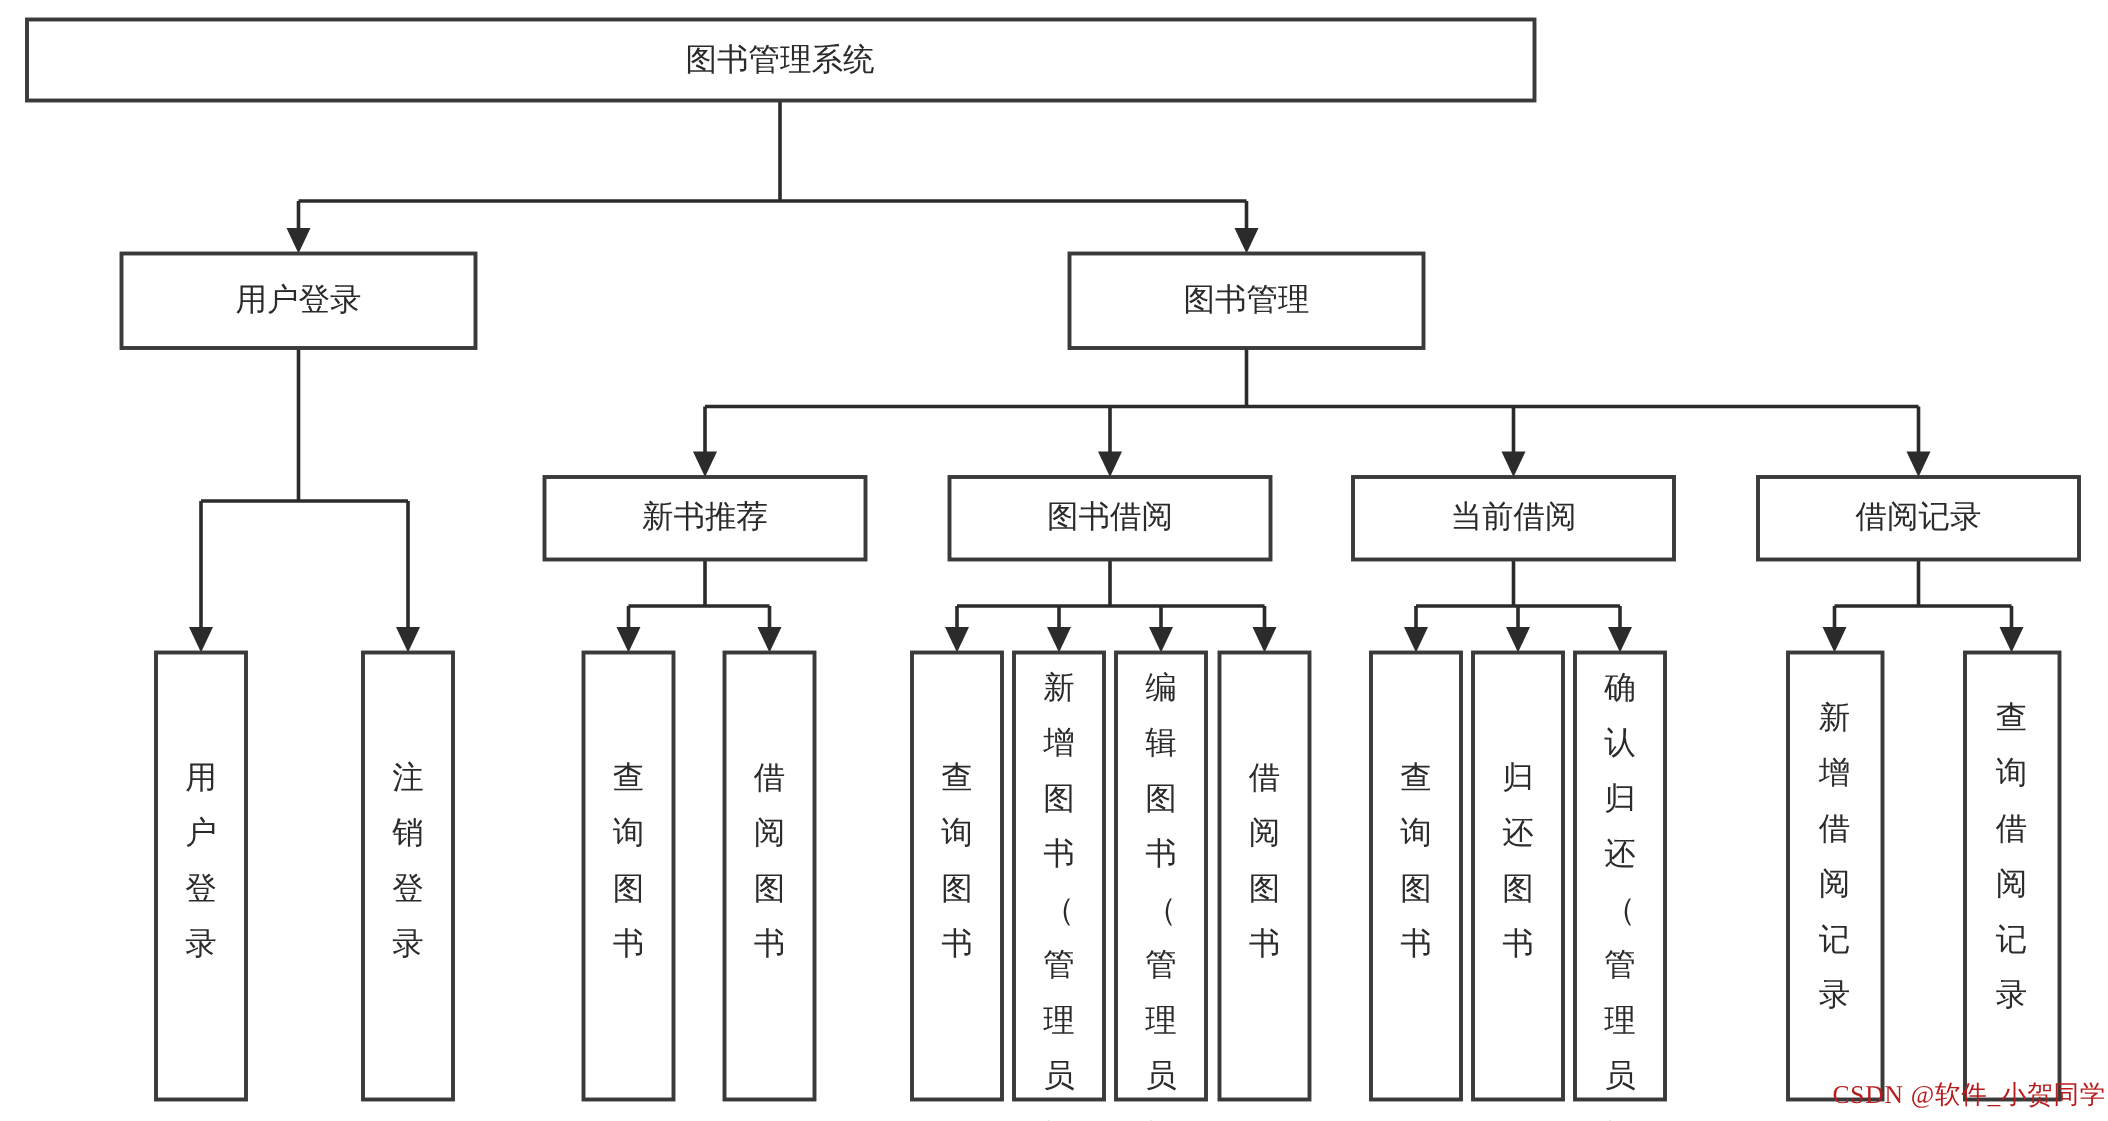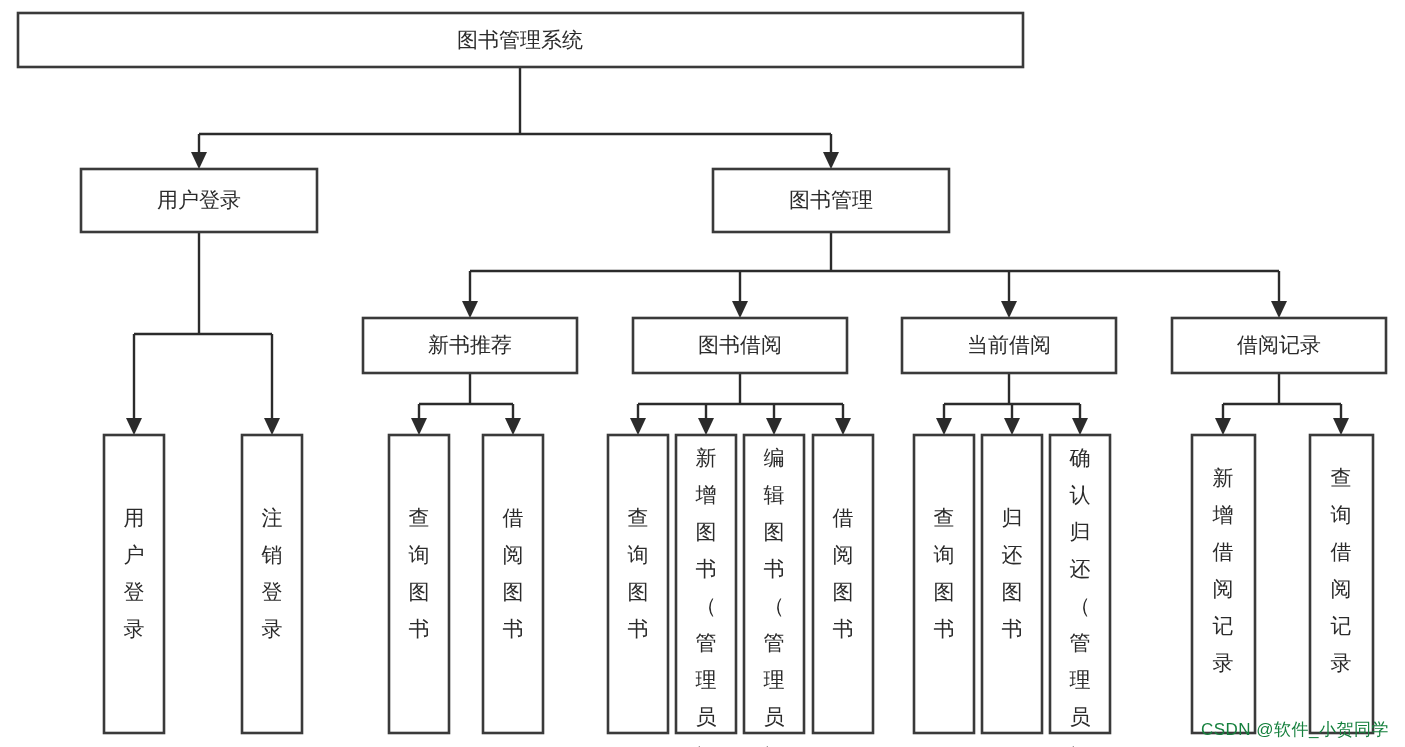--- a/index.html
+++ b/index.html
@@ -46,25 +46,25 @@
     stroke: #2b2b2b;
     stroke-width: 2.4;
     fill: none;
   }
   .arrow-head {
     fill: #2b2b2b;
     stroke: none;
   }
   .watermark {
     position: absolute;
-    right: 16px;
+    right: 1px;
     bottom: 6px;
-    font-family: Liberation Sans, sans-serif;
+    font-family: Liberation Serif, serif;
     font-size: 17px;
-    color: #15803d;
+    color: #b91c1c;
     white-space: nowrap;
     letter-spacing: 0.5px;
   }
 </style>
 </head>
 <body>
 
 <div id="stage">
 
   <svg id="diagram-svg" viewBox="0 0 1405 747">

